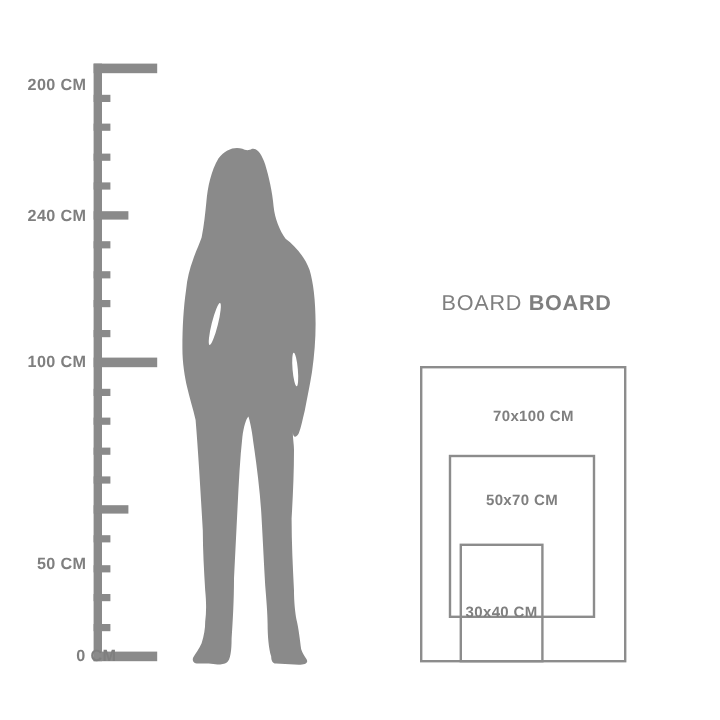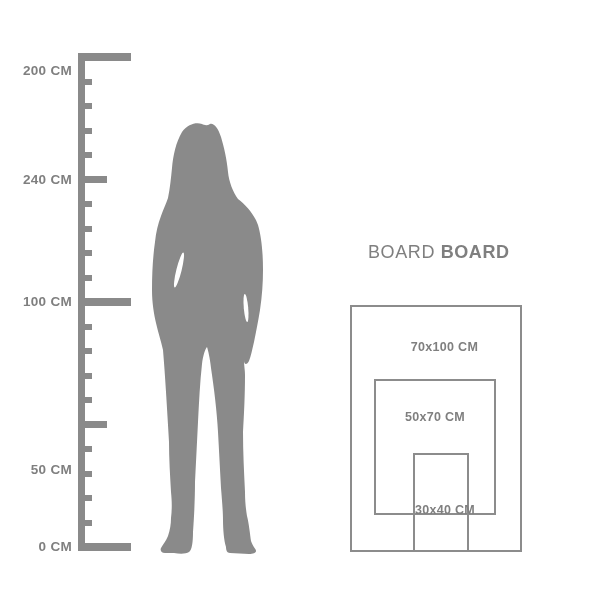--- a/index.html
+++ b/index.html
@@ -58,21 +58,21 @@
       <div class="ruler-tick" style="left: 78px; top: 176px; width: 29px; height: 7px;"></div>
       <div class="ruler-tick" style="left: 78px; top: 152px; width: 14px; height: 6px;"></div>
       <div class="ruler-tick" style="left: 78px; top: 127.5px; width: 14px; height: 6px;"></div>
       <div class="ruler-tick" style="left: 78px; top: 103px; width: 14px; height: 6px;"></div>
       <div class="ruler-tick" style="left: 78px; top: 78.5px; width: 14px; height: 6px;"></div>
       <div class="ruler-tick" style="left: 78px; top: 53px; width: 53px; height: 8px;"></div>
       <div class="ruler-label" style="top: 63px;">200 CM</div>
       <div class="ruler-label" style="top: 171.5px;">240 CM</div>
       <div class="ruler-label" style="top: 294px; text-align: right;">100 CM</div>
       <div class="ruler-label" style="top: 416.5px; margin-top: 45px;">50 CM</div>
-      <div class="ruler-label" style="top: 539px;">0 CM</div>
+      <div class="ruler-label" style="top: 539px; padding-left: 25px;">0 CM</div>
     </div>
 
   <svg class="silhouette" width="115" height="436" viewBox="0 0 115 436" aria-hidden="true">
     <path fill="var(--gray)" d="
       M60,4
       C64,3 68,8 71,17
       C74,27 77,40 78,52
       C79,62 83,72 88,79
       C96,85 104,94 108,105
       C111,115 113,130 113,150
@@ -127,19 +127,19 @@
       <span> </span>
       <span class="t-bold">BOARD</span>
     </div>
     <div id="rects">
         <div class="poster-rect" style="left: 350px; top: 305px; width: 172px; height: 247px;">
           <div class="poster-label" style="top: 32px; padding-left: 17px;">70x100 CM</div>
         </div>
         <div class="poster-rect" style="left: 374px; top: 379px; width: 122px; height: 136px;">
           <div class="poster-label" style="top: 28px;">50x70 CM</div>
         </div>
-        <div class="poster-rect" style="left: 413px; top: 453px; width: 56px; height: 99px;">
+        <div class="poster-rect" style="left: 383px; top: 453px; width: 70px; height: 99px;">
           <div class="poster-label" style="top: 47px;">30x40 CM</div>
         </div>
       </div>
   </div>
 
 </div>
 
 </body></html>

